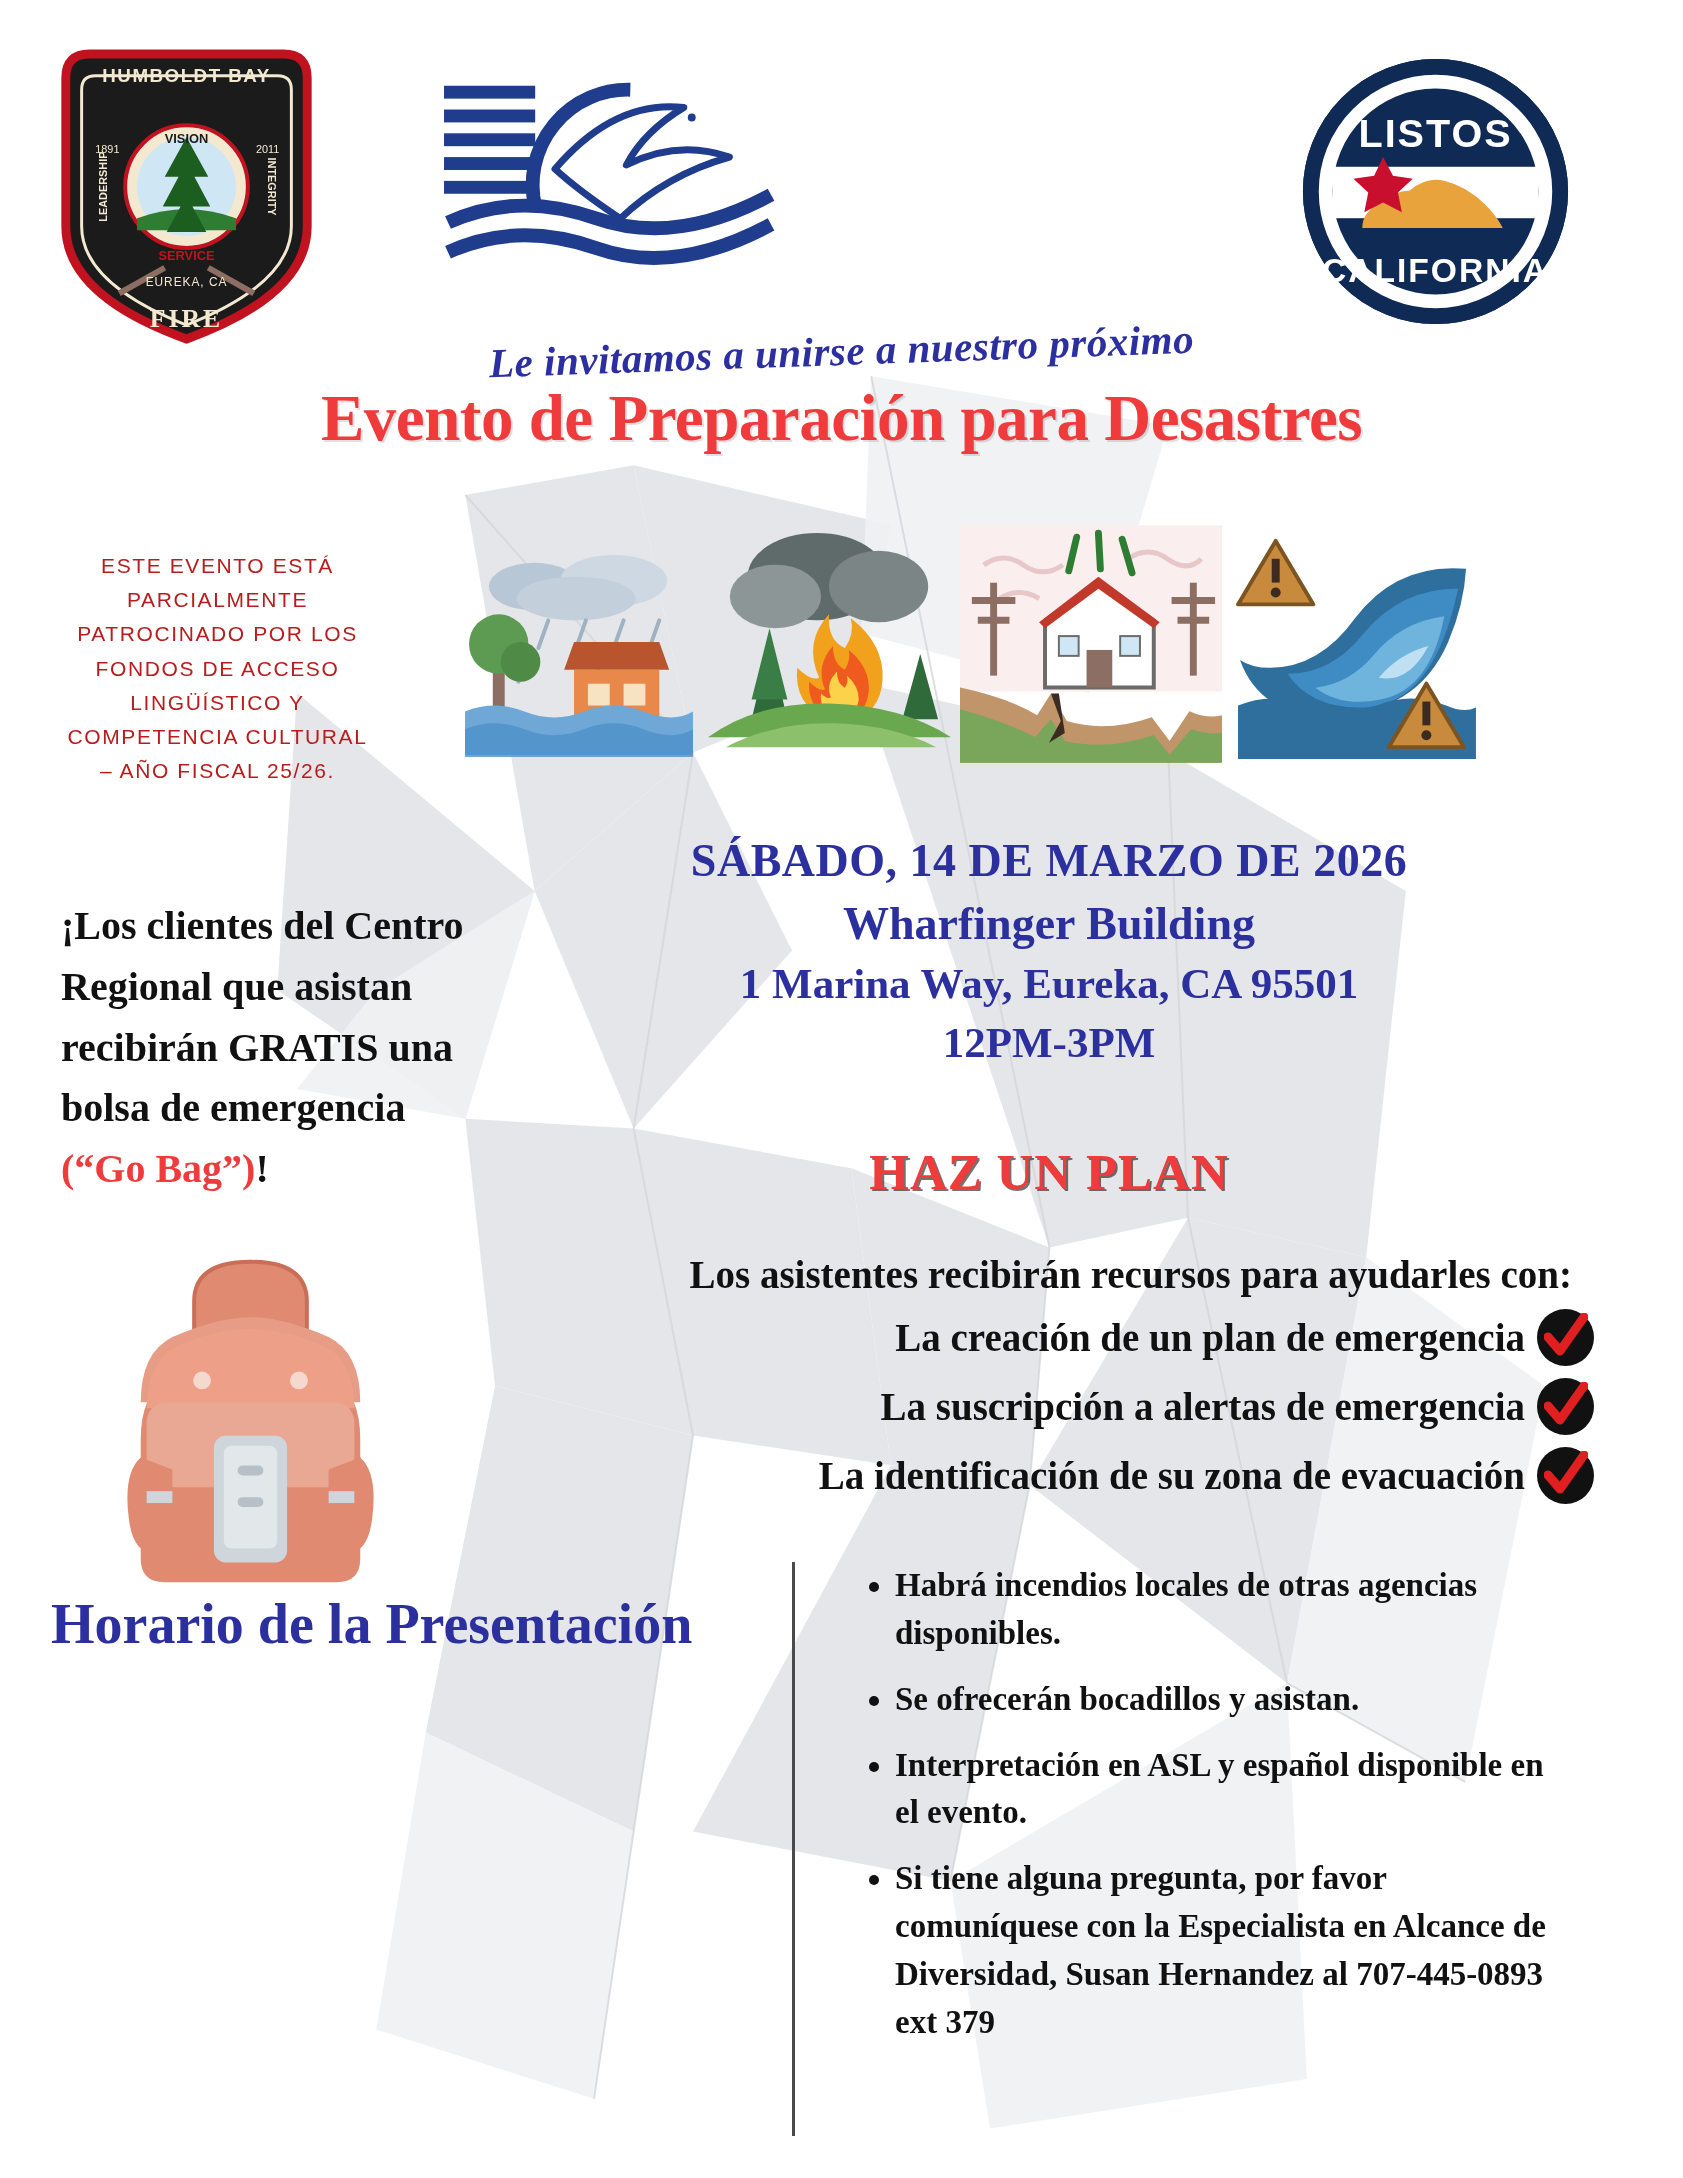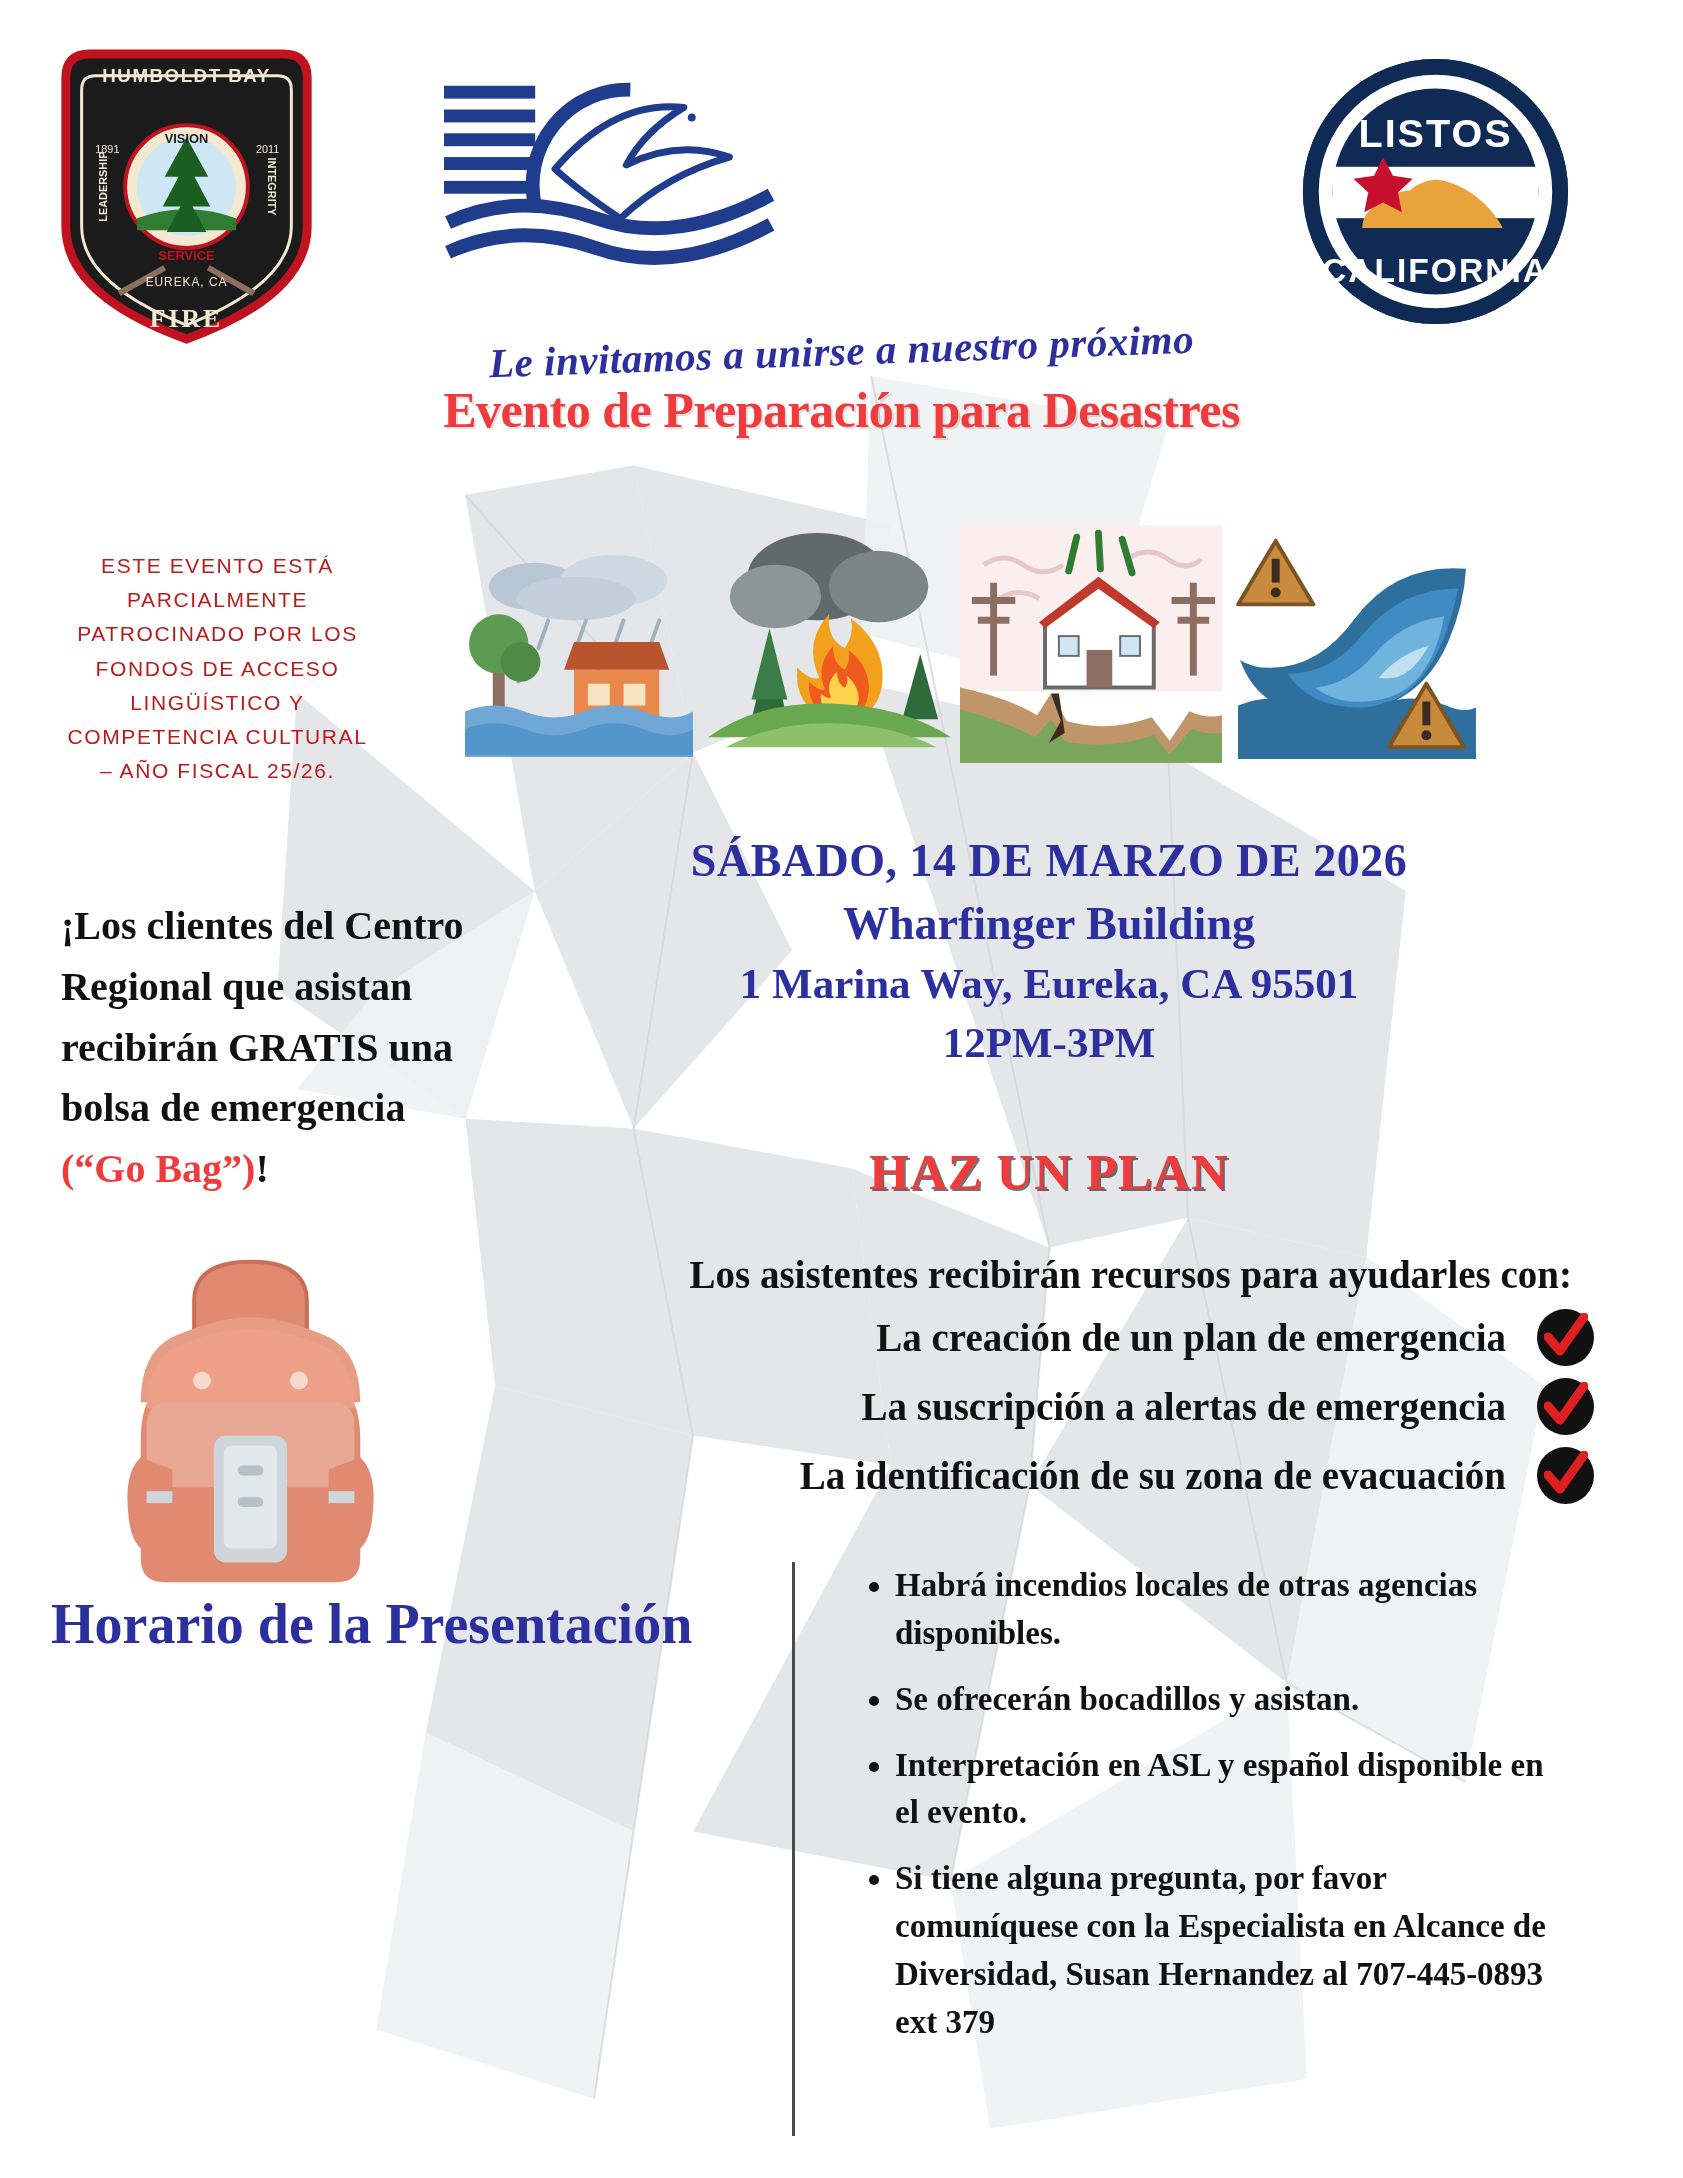--- a/index.html
+++ b/index.html
@@ -67,21 +67,21 @@
     letter-spacing: 0.5px;
     transform: rotate(-2.0deg);
   }
   .main-title {
     position: absolute;
     top: 381px;
     left: 0;
     width: 1683px;
     text-align: center;
     color: #ef3b3b;
-    font-size: 50px;
+    font-size: 65px;
     font-weight: bold;
     letter-spacing: -0.5px;
     text-shadow: 2px 2px 0 rgba(0,0,0,0.12);
   }
 
   
   .sponsor-text {
     position: absolute;
     top: 549px;
     left: 59px;
@@ -167,21 +167,21 @@
   }
   .resources .intro {
     font-size: 39px;
     margin-bottom: 12px;
     padding-right: 22px;
   }
   .res-row {
     display: flex;
     align-items: center;
     justify-content: flex-end;
-    gap: 31px;
+    gap: 12px;
     margin-bottom: 12px;
     font-size: 39px;
   }
   .check {
     width: 57px;
     height: 57px;
     border-radius: 50%;
     background: #111111;
     position: relative;
     flex: 0 0 auto;

